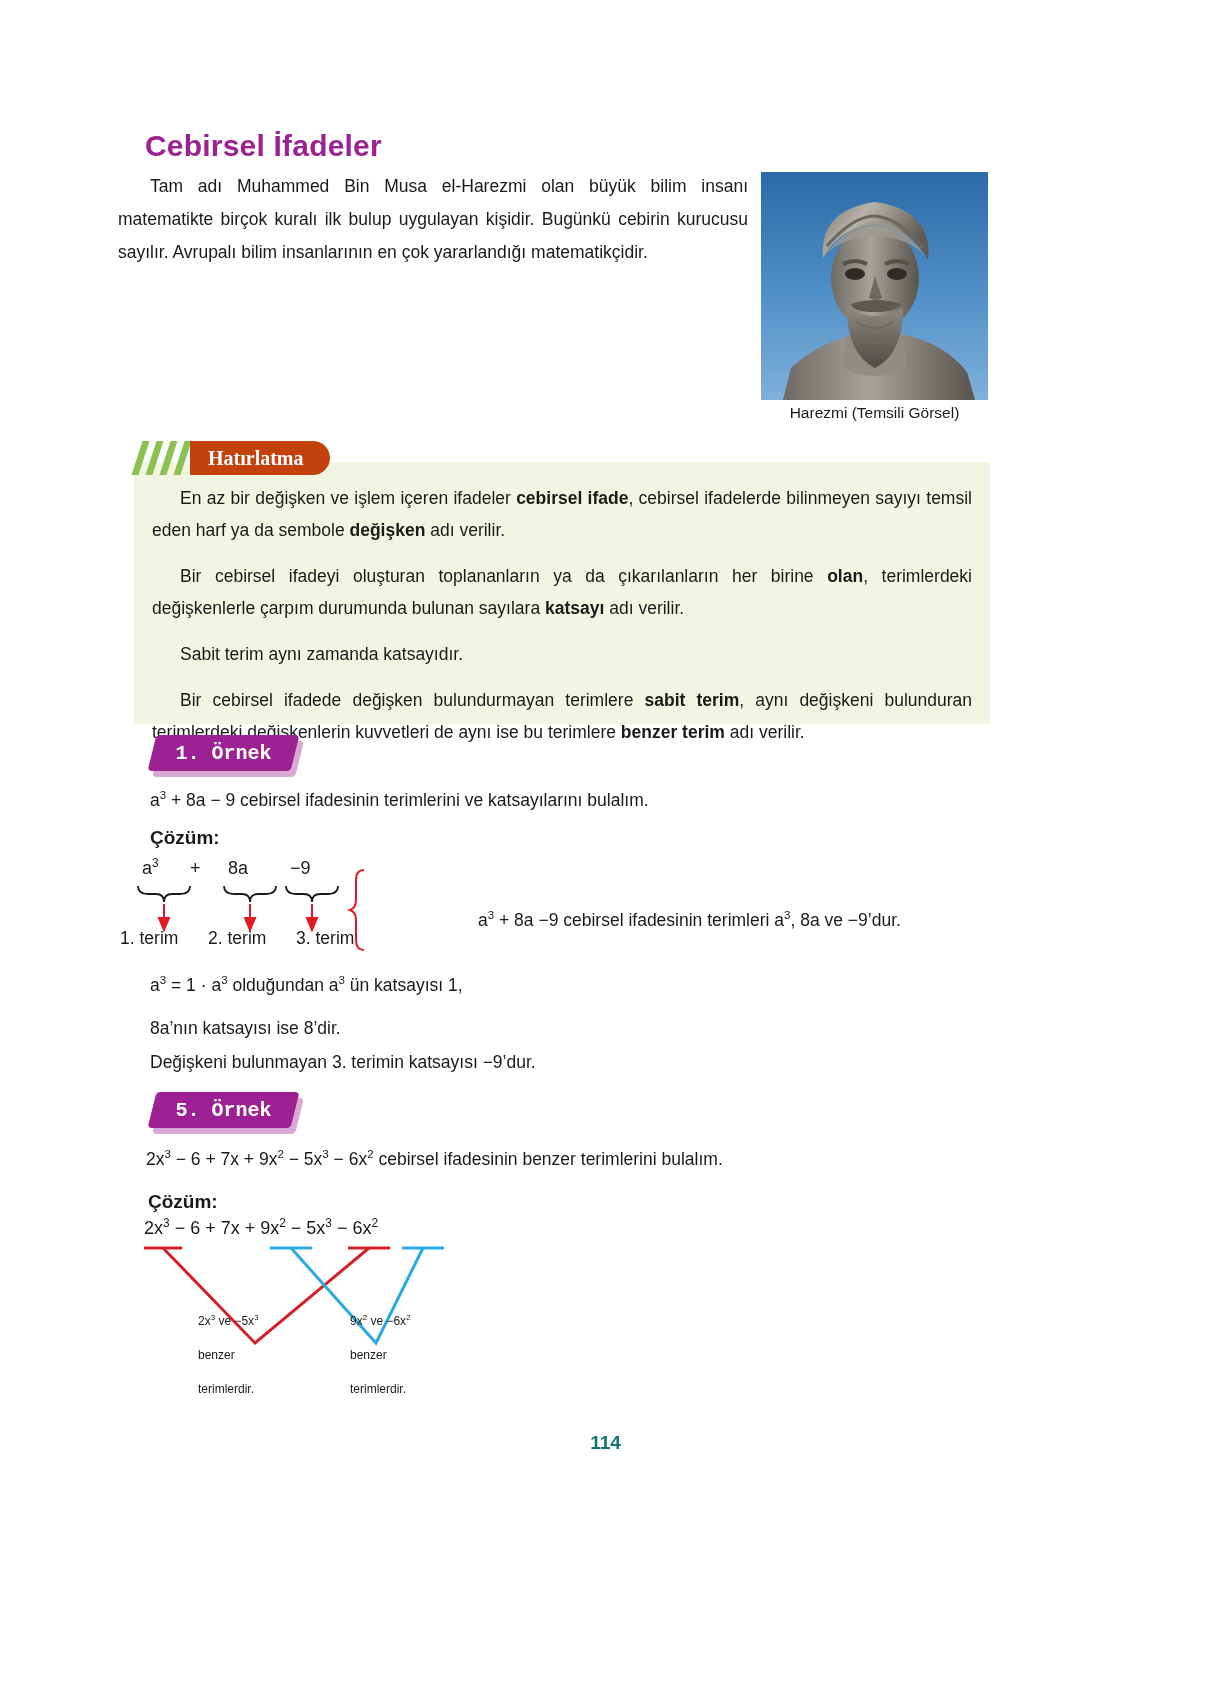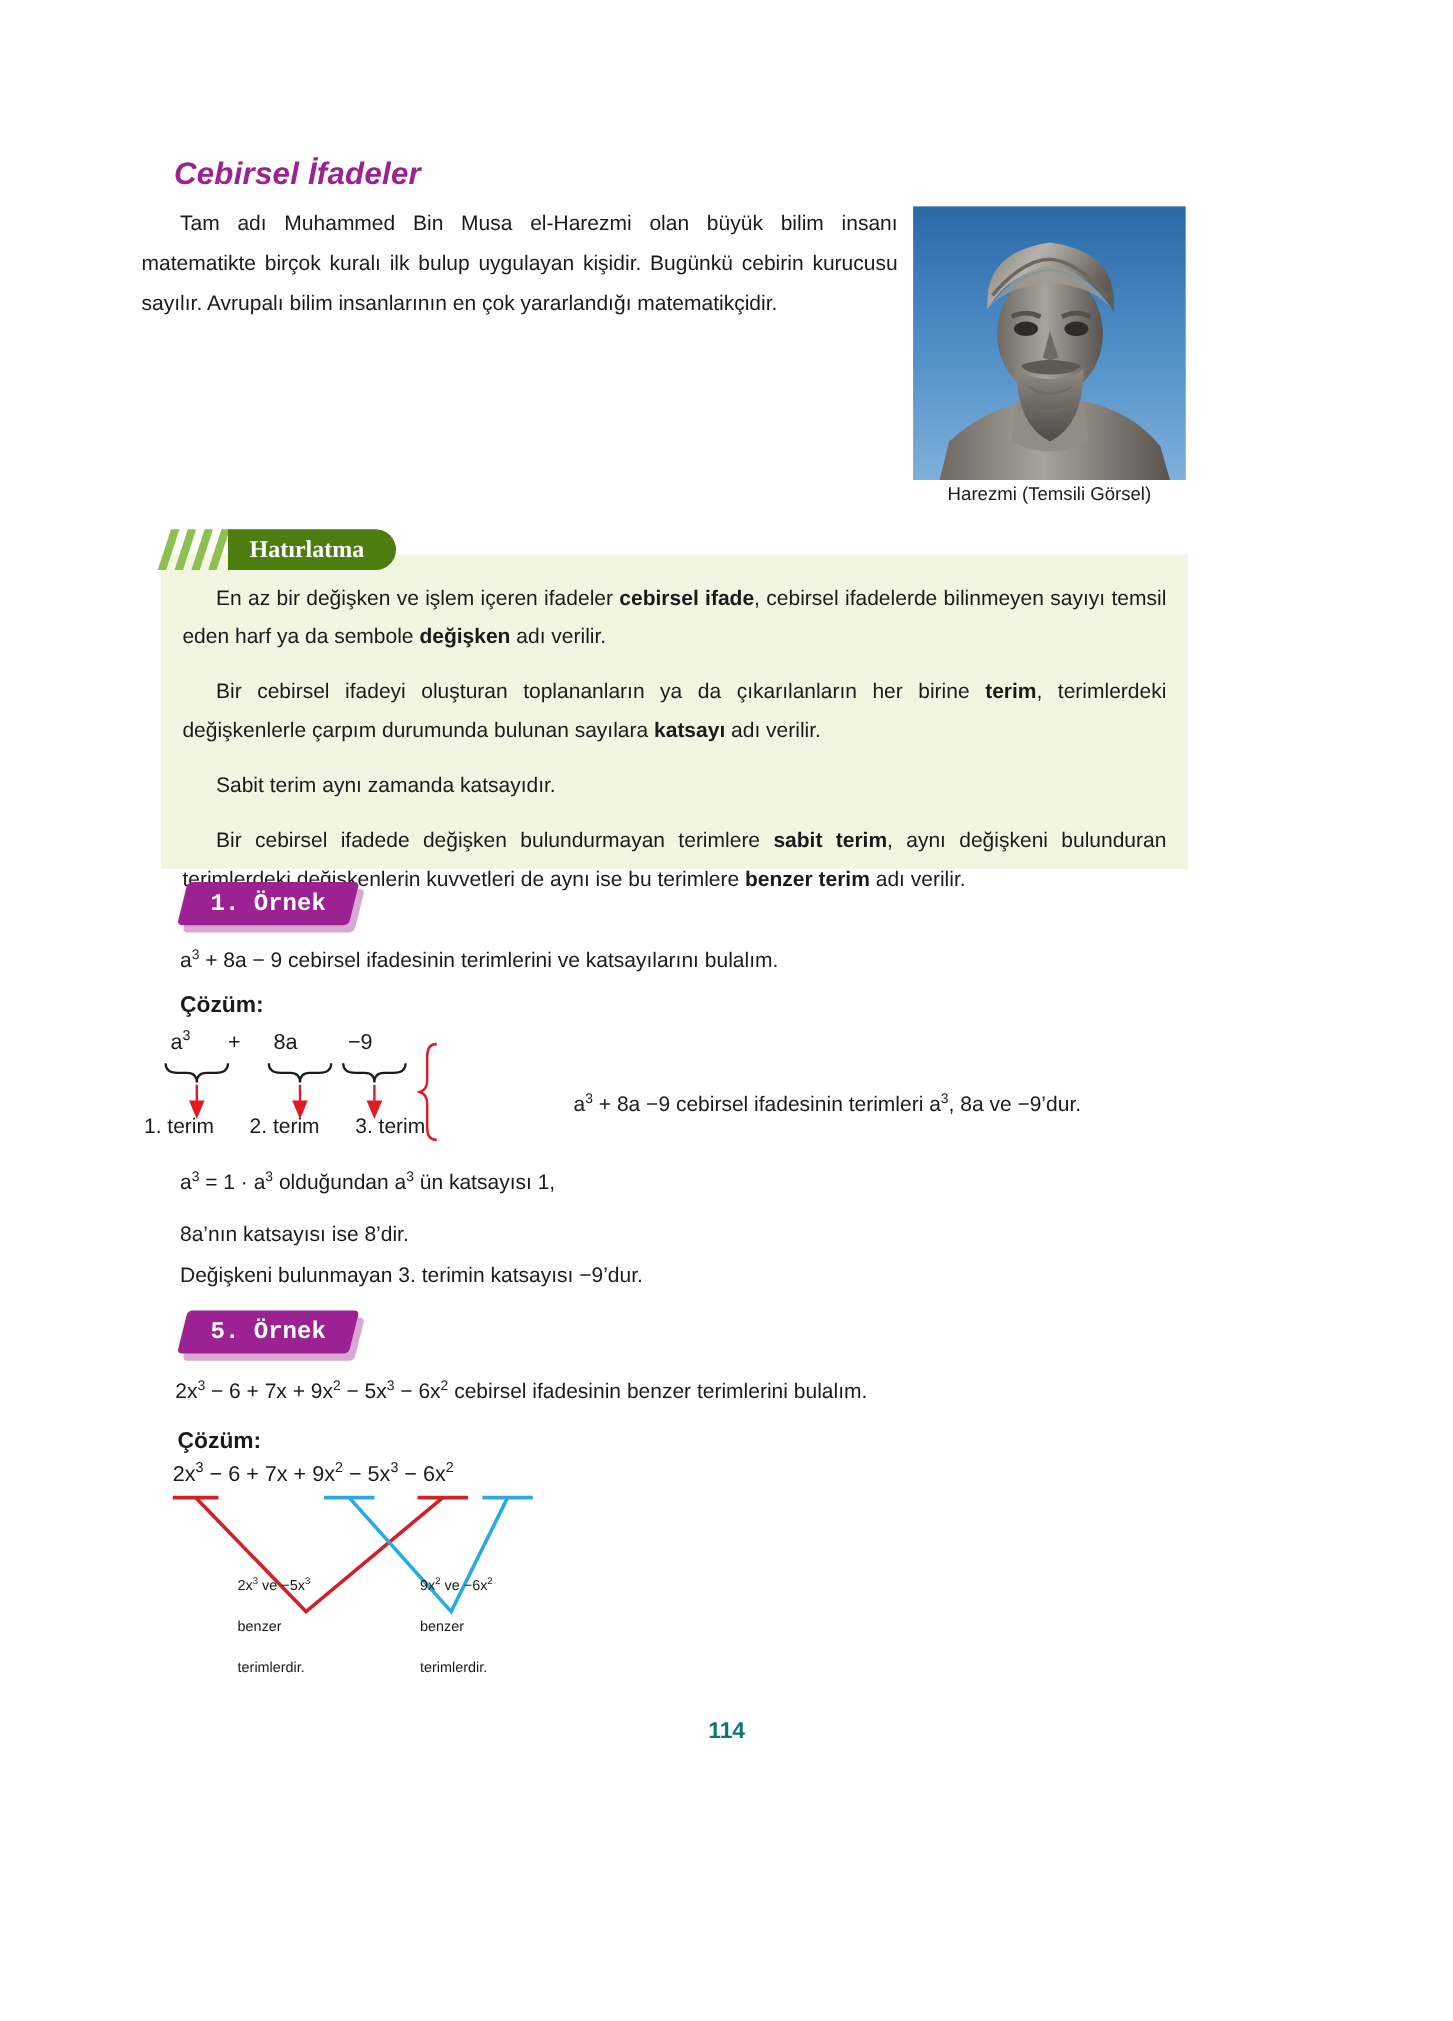--- a/index.html
+++ b/index.html
@@ -18,25 +18,24 @@
     left: 0; top: 0;
     width: 1211px;
     height: 1684px;
   }
 
   
   .section-title {
     position: absolute;
     left: 145px;
     top: 129px;
-    font-size: 26px;
+    font-size: 30px;
     font-weight: bold;
     color: #9c2192;
     letter-spacing: 0.2px;
-    font-style: italic;
   }
 
   
   .intro {
     position: absolute;
     left: 118px;
     top: 170px;
     width: 630px;
     font-size: 17.5px;
     line-height: 33px;
@@ -96,21 +95,21 @@
   .remind-stripes i:nth-child(3) { left: 31px; }
   .remind-stripes i:nth-child(4) { left: 45px; }
 
   .remind-tag {
     position: absolute;
     left: 190px;
     top: 441px;
     height: 34px;
     padding: 0 26px 0 18px;
     border-radius: 0 17px 17px 0;
-    background: #4d7c0f;
+    background: #c2410c;
     color: #ffffff;
     font-family: "Liberation Serif", serif;
     font-size: 20px;
     font-weight: bold;
     line-height: 34px;
     white-space: nowrap;
   }
 
   .remind-body {
     position: absolute;
@@ -304,21 +303,21 @@
   <div class="remind-box"></div>
   <div class="remind-stripes">
     <i></i>
       <i></i>
       <i></i>
       <i></i>
   </div>
   <div class="remind-tag">Hatırlatma</div>
   <div class="remind-body" id="remind-body">
       <p><span class="indent"></span><span>En az bir değişken ve işlem içeren ifadeler </span><b>cebirsel ifade</b><span>, cebirsel ifadelerde bilinmeyen sayıyı temsil eden harf ya da sembole </span><b>değişken</b><span> adı verilir.</span></p>
-      <p><span class="indent"></span><span>Bir cebirsel ifadeyi oluşturan toplananların ya da çıkarılanların her birine </span><b>terim</b><span>, terimlerdeki değişkenlerle çarpım durumunda bulunan sayılara </span><b>katsayı</b><span> adı verilir.</span></p>
+      <p><span class="indent"></span><span>Bir cebirsel ifadeyi oluşturan toplananların ya da çıkarılanların her birine </span><b>olan</b><span>, terimlerdeki değişkenlerle çarpım durumunda bulunan sayılara </span><b>katsayı</b><span> adı verilir.</span></p>
       <p><span class="indent"></span><span>Sabit terim aynı zamanda katsayıdır.</span></p>
       <p><span class="indent"></span><span>Bir cebirsel ifadede değişken bulundurmayan terimlere </span><b>sabit terim</b><span>, aynı değişkeni bulunduran terimlerdeki değişkenlerin kuvvetleri de aynı ise bu terimlere </span><b>benzer terim</b><span> adı verilir.</span></p>
     </div>
 
   <div class="ornek-badge" id="ornek1">
     <span class="shadow"></span>
     <span class="shape"></span>
     <span class="label">1. Örnek</span>
   </div>
 

